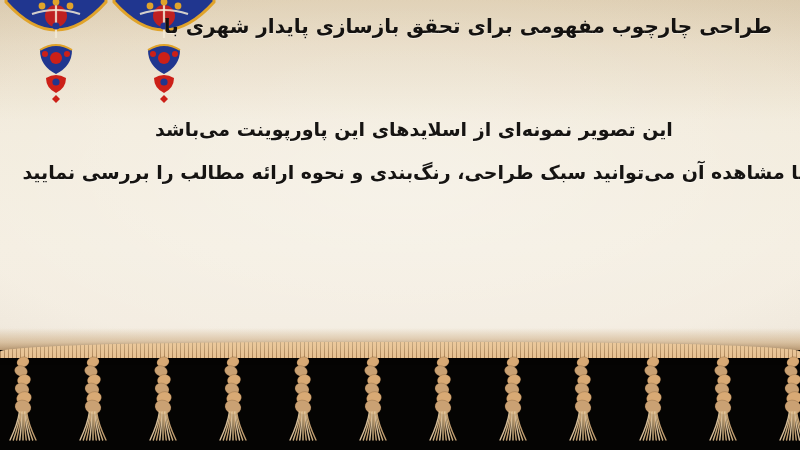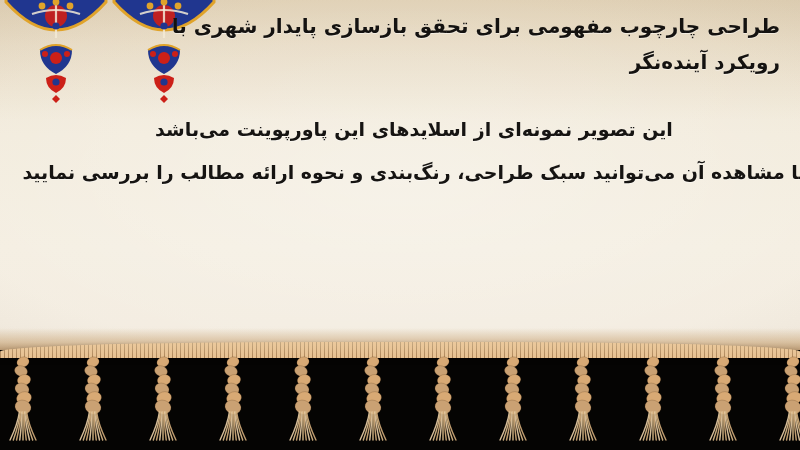--- a/index.html
+++ b/index.html
@@ -116,23 +116,23 @@
   
   .ornament {
     position: absolute;
     top: -46px;
   }
 
   
   .title-block {
     position: absolute;
     top: 8px;
-    left: 180px;
+    left: 172px;
     width: 600px;
-    text-align: right;
+    text-align: left;
     direction: rtl;
   }
   .title-line {
     color: #141210;
     font-size: 20px;
     font-weight: bold;
     line-height: 36px;
     letter-spacing: 0px;
     text-shadow: 0 1px 0 rgba(255,255,255,0.45);
     white-space: nowrap;
@@ -243,21 +243,20 @@
           <circle cx="71" cy="100" r="3" fill="#cc2018"></circle>
           <path d="M44 96 Q60 86 76 96" fill="none" stroke="#e0a32a" stroke-width="2"></path>
           <path d="M50 124 Q60 118 70 124 Q70 134 60 139 Q50 134 50 124 Z" fill="#cc2018"></path>
           <circle cx="60" cy="128" r="3.6" fill="#20368f"></circle>
           <path d="M60 141 l4 4 l-4 4 l-4 -4 Z" fill="#cc2018"></path>
         </svg></div>
     </div>
 
   <div class="title-block">
     <div class="title-line">طراحی چارچوب مفهومی برای تحقق بازسازی پایدار شهری با</div>
-    <div class="title-line">رویکرد آینده‌نگر</div>
   </div>
 
   <div class="body-block">
     <div class="body-line">این تصویر نمونه‌ای از اسلایدهای این پاورپوینت می‌باشد</div>
     <div class="body-line">با مشاهده آن می‌توانید سبک طراحی، رنگ‌بندی و نحوه ارائه مطالب را بررسی نمایید</div>
   </div>
 
   <div class="fringe-shadow"></div>
   <div class="fringe-band"></div>
   <div class="selvedge"></div>

